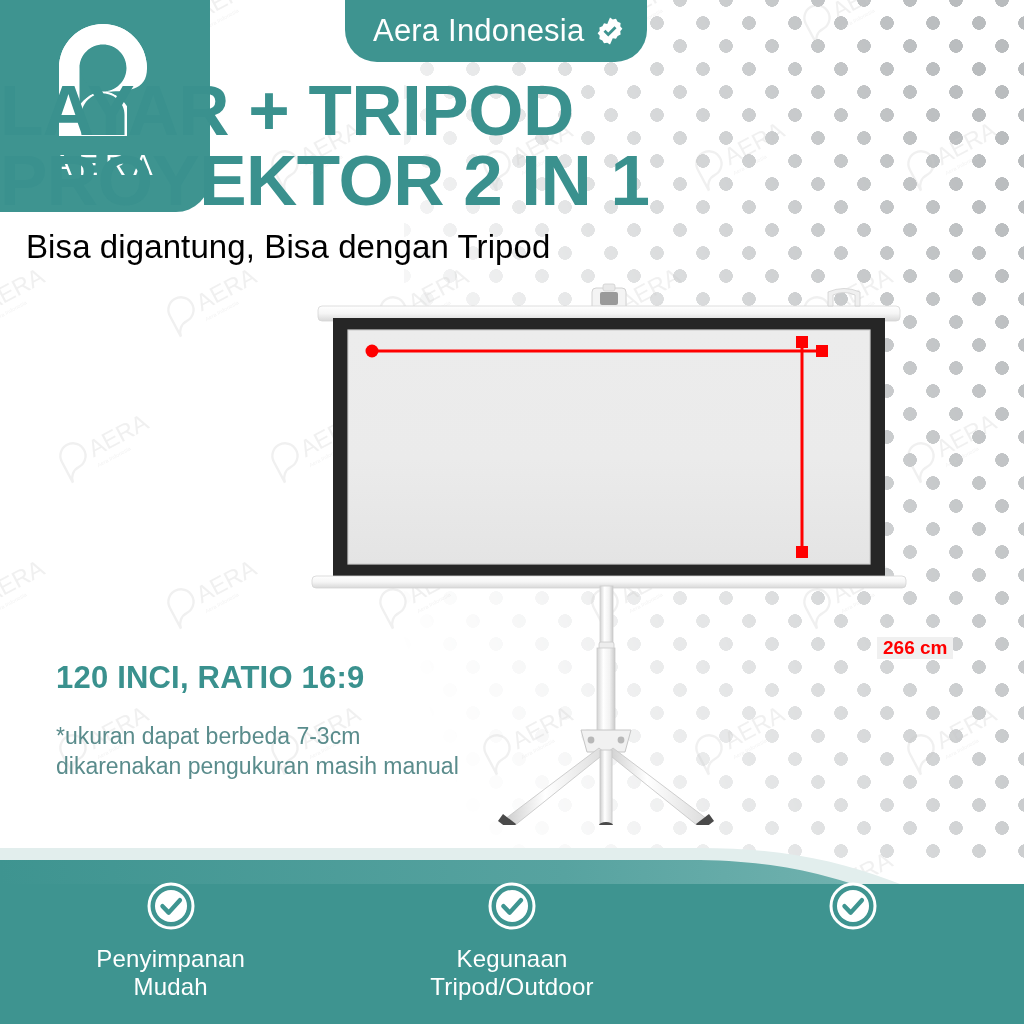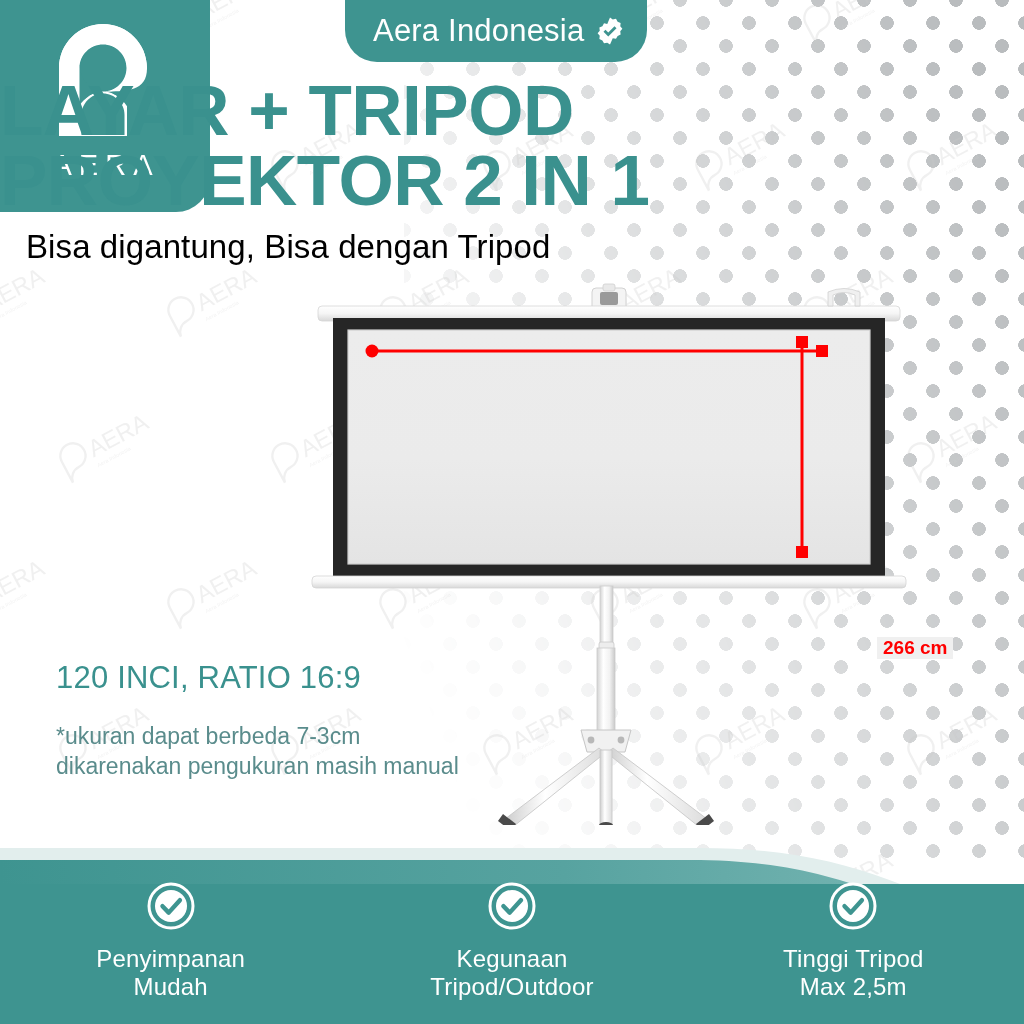--- a/index.html
+++ b/index.html
@@ -142,21 +142,21 @@
 
   
   .spec {
     position: absolute;
     left: 56px; top: 660px;
     width: 420px;
   }
   .spec-title {
     color: #3A918E;
     font-size: 31px;
-    font-weight: 400;
+    font-weight: 700;
     letter-spacing: 0.2px;
     white-space: nowrap;
   }
   .spec-note {
     margin-top: 26px;
     color: #5a8c8c;
     font-size: 23px;
     font-weight: 400;
     line-height: 1.3;
   }
@@ -592,19 +592,17 @@
           </svg>
           <div class="feature-label">Kegunaan
 Tripod/Outdoor</div>
         </div>
         <div class="feature">
           <svg class="feature-icon" viewBox="0 0 48 48">
             <circle cx="24" cy="24" r="22" fill="none" stroke="#ffffff" stroke-width="3"></circle>
             <circle cx="24" cy="24" r="16" fill="#ffffff"></circle>
             <path d="M15.5 24.2 l6.2 6.4 l11.2 -12.4" fill="none" stroke="#3E9490" stroke-width="4.4" stroke-linecap="round" stroke-linejoin="round"></path>
           </svg>
-          <div class="feature-label">Tinggi Tripod
-Max 2,5m</div>
         </div>
       </div>
   </div>
 
 </div>
 
 </body></html>

